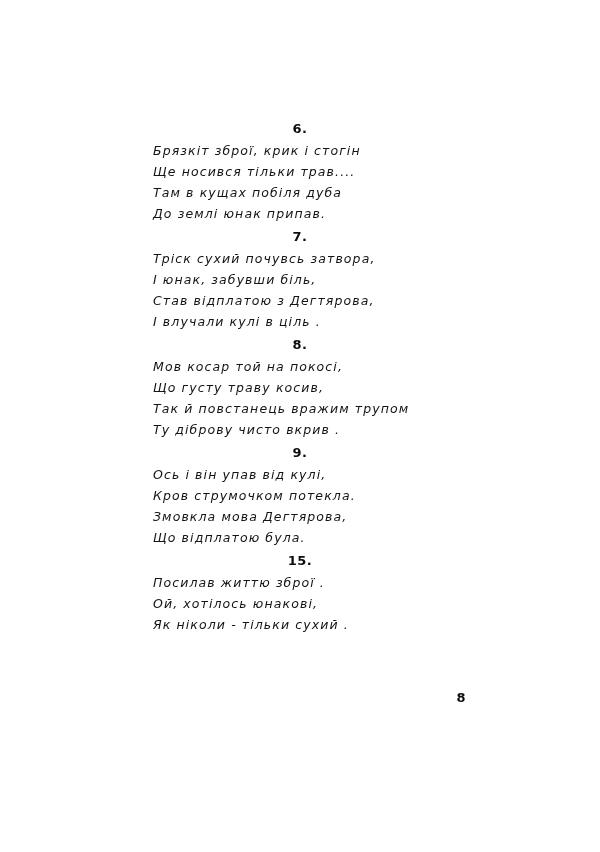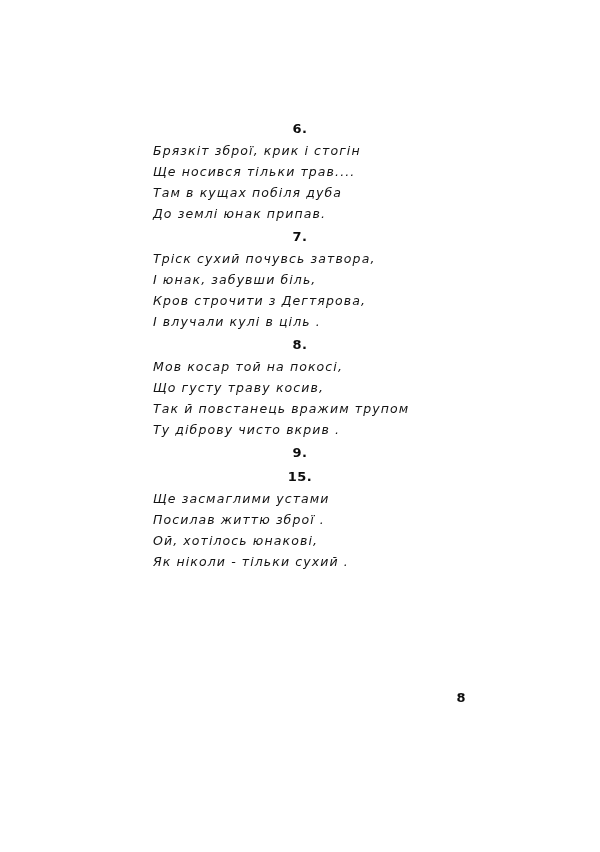--- a/index.html
+++ b/index.html
@@ -76,43 +76,48 @@
         <div class="line">Там в кущах побіля дуба</div>
         <div class="line">До землі юнак припав.</div>
       </div>
     </div>
 
     <div class="stanza">
       <div class="stanza-number">7.</div>
       <div class="stanza-lines">
         <div class="line">Тріск сухий почувсь затвора,</div>
         <div class="line">І юнак, забувши біль,</div>
-        <div class="line">Кров строчити з Дегтярова,</div>
+        <div class="line">Став відплатою з Дегтярова,</div>
         <div class="line">І влучали кулі в ціль .</div>
       </div>
     </div>
 
     <div class="stanza">
       <div class="stanza-number">8.</div>
       <div class="stanza-lines">
         <div class="line">Мов косар той на покосі,</div>
         <div class="line">Що густу траву косив,</div>
         <div class="line">Так й повстанець вражим трупом</div>
         <div class="line">Ту діброву чисто вкрив .</div>
       </div>
     </div>
 
     <div class="stanza">
       <div class="stanza-number">9.</div>
+      <div class="stanza-lines">
+        <div class="line">Ось і він упав від кулі,</div>
+        <div class="line">Кров струмочком потекла.</div>
+        <div class="line">Змовкла мова Дегтярова,</div>
+        <div class="line">Що відплатою була.</div>
+      </div>
     </div>
 
     <div class="stanza">
       <div class="stanza-number">15.</div>
       <div class="stanza-lines">
-        <div class="line">Ще засмаглими устами</div>
         <div class="line">Посилав життю зброї .</div>
         <div class="line">Ой, хотілось юнакові,</div>
         <div class="line">Як ніколи - тільки сухий .</div>
       </div>
     </div>
 
   </div>
 
   <div class="page-number">8</div>
 

